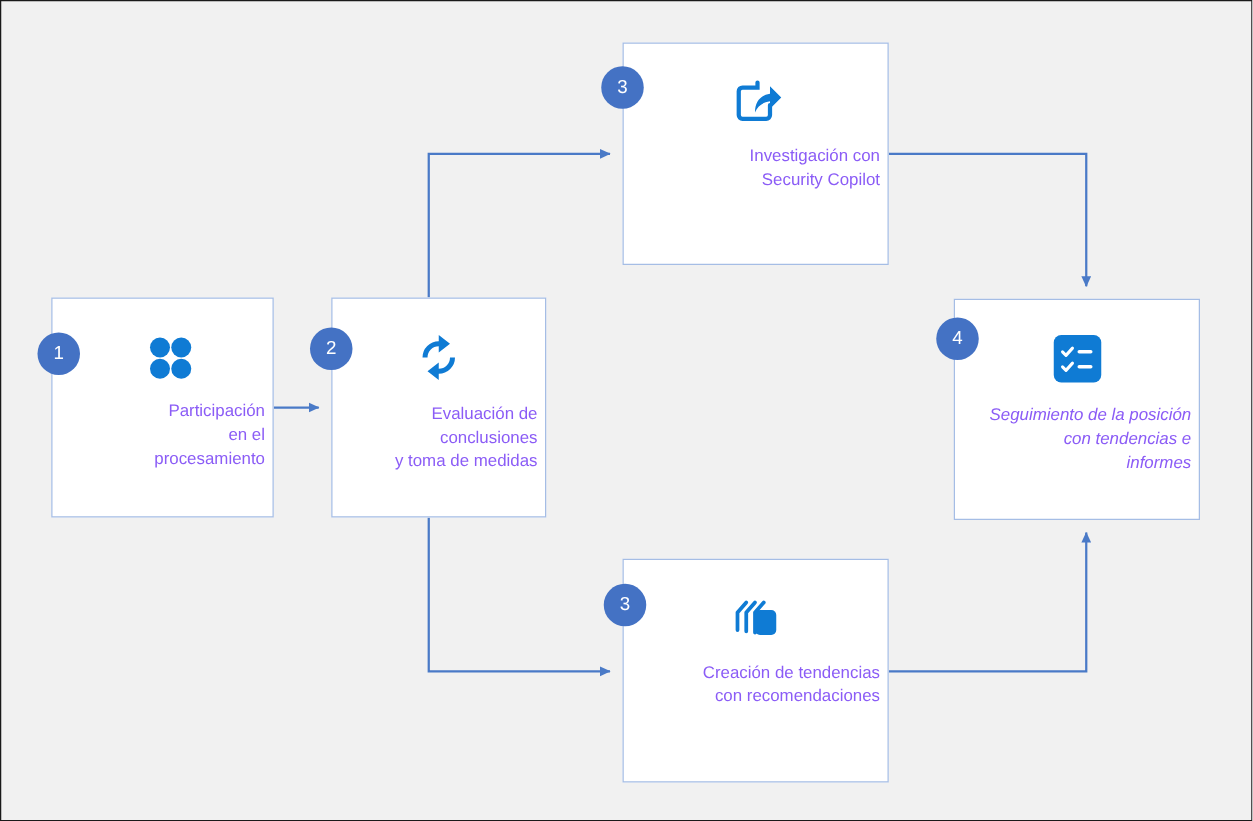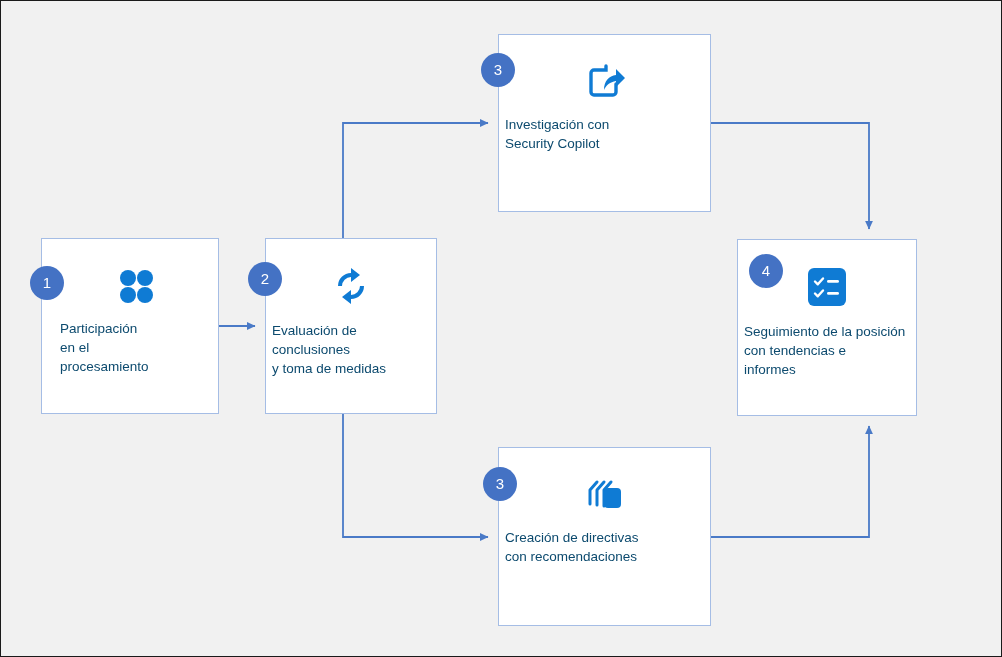--- a/index.html
+++ b/index.html
@@ -41,22 +41,22 @@
     margin-top: 24px;
     height: 46px;
     display: flex;
     align-items: center;
     justify-content: center;
   }
   .node-label {
     margin-top: 10px;
     font-size: 13.5px;
     line-height: 19px;
-    color: #0c4a6e;
-    text-align: left;
+    color: #8b5cf6;
+    text-align: right;
     width: 100%;
     padding: 0 6px;
     box-sizing: border-box;
     white-space: pre-line;
   }
   .badge {
     position: absolute;
     width: 34px;
     height: 34px;
     border-radius: 50%;
@@ -67,21 +67,21 @@
     text-align: center;
     font-family: "Liberation Sans", sans-serif;
     z-index: 5;
   }
 
   
   #node-1 { left: 40px;  top: 237px; width: 178px; height: 176px; padding-left: 12px; }
   #node-2 { left: 264px; top: 237px; width: 172px; height: 176px; }
   #node-3a { left: 497px; top: 33px;  width: 213px; height: 178px; }
   #node-3b { left: 497px; top: 446px; width: 213px; height: 179px; }
-  #node-4 { left: 736px; top: 238px; width: 180px; height: 177px; }
+  #node-4 { left: 762px; top: 238px; width: 197px; height: 177px; font-style: italic; }
 
   #badge-1 { left: 29px;  top: 265px; }
   #badge-2 { left: 247px; top: 261px; }
   #badge-3a { left: 480px; top: 52px; }
   #badge-3b { left: 482px; top: 466px; }
   #badge-4 { left: 748px; top: 253px; }
 
   #node-2 .node-label { margin-top: 12px; }
   #node-4 .node-label { margin-top: 12px; }
 </style>
@@ -155,21 +155,21 @@
 
   <div class="node" id="node-3b">
     <div class="node-icon">
       <svg width="46" height="46" viewBox="0 0 46 46" xmlns="http://www.w3.org/2000/svg">
         <path d="M15,10 L8,18 L8,32" fill="none" stroke="#0f7bd4" stroke-width="3" stroke-linecap="round" stroke-linejoin="round"></path>
         <path d="M22,10 L15,18 L15,33" fill="none" stroke="#0f7bd4" stroke-width="3" stroke-linecap="round" stroke-linejoin="round"></path>
         <path d="M29,10 L22,18 L22,34" fill="none" stroke="#0f7bd4" stroke-width="3" stroke-linecap="round" stroke-linejoin="round"></path>
         <rect x="22" y="16" width="17" height="20" rx="4" fill="#0f7bd4"></rect>
       </svg>
     </div>
-    <div class="node-label">Creación de directivas
+    <div class="node-label">Creación de tendencias
 con recomendaciones</div>
   </div>
   <div class="badge" id="badge-3b">3</div>
 
   <div class="node" id="node-4">
     <div class="node-icon">
       <svg width="40" height="40" viewBox="0 0 40 40" xmlns="http://www.w3.org/2000/svg">
         <rect x="1" y="1" width="38" height="38" rx="6" fill="#0f7bd4"></rect>
         <path d="M8,14.5 L10.8,17.3 L16,11.5" fill="none" stroke="#ffffff" stroke-width="2.4" stroke-linecap="round" stroke-linejoin="round"></path>
         <path d="M8,26.5 L10.8,29.3 L16,23.5" fill="none" stroke="#ffffff" stroke-width="2.4" stroke-linecap="round" stroke-linejoin="round"></path>

